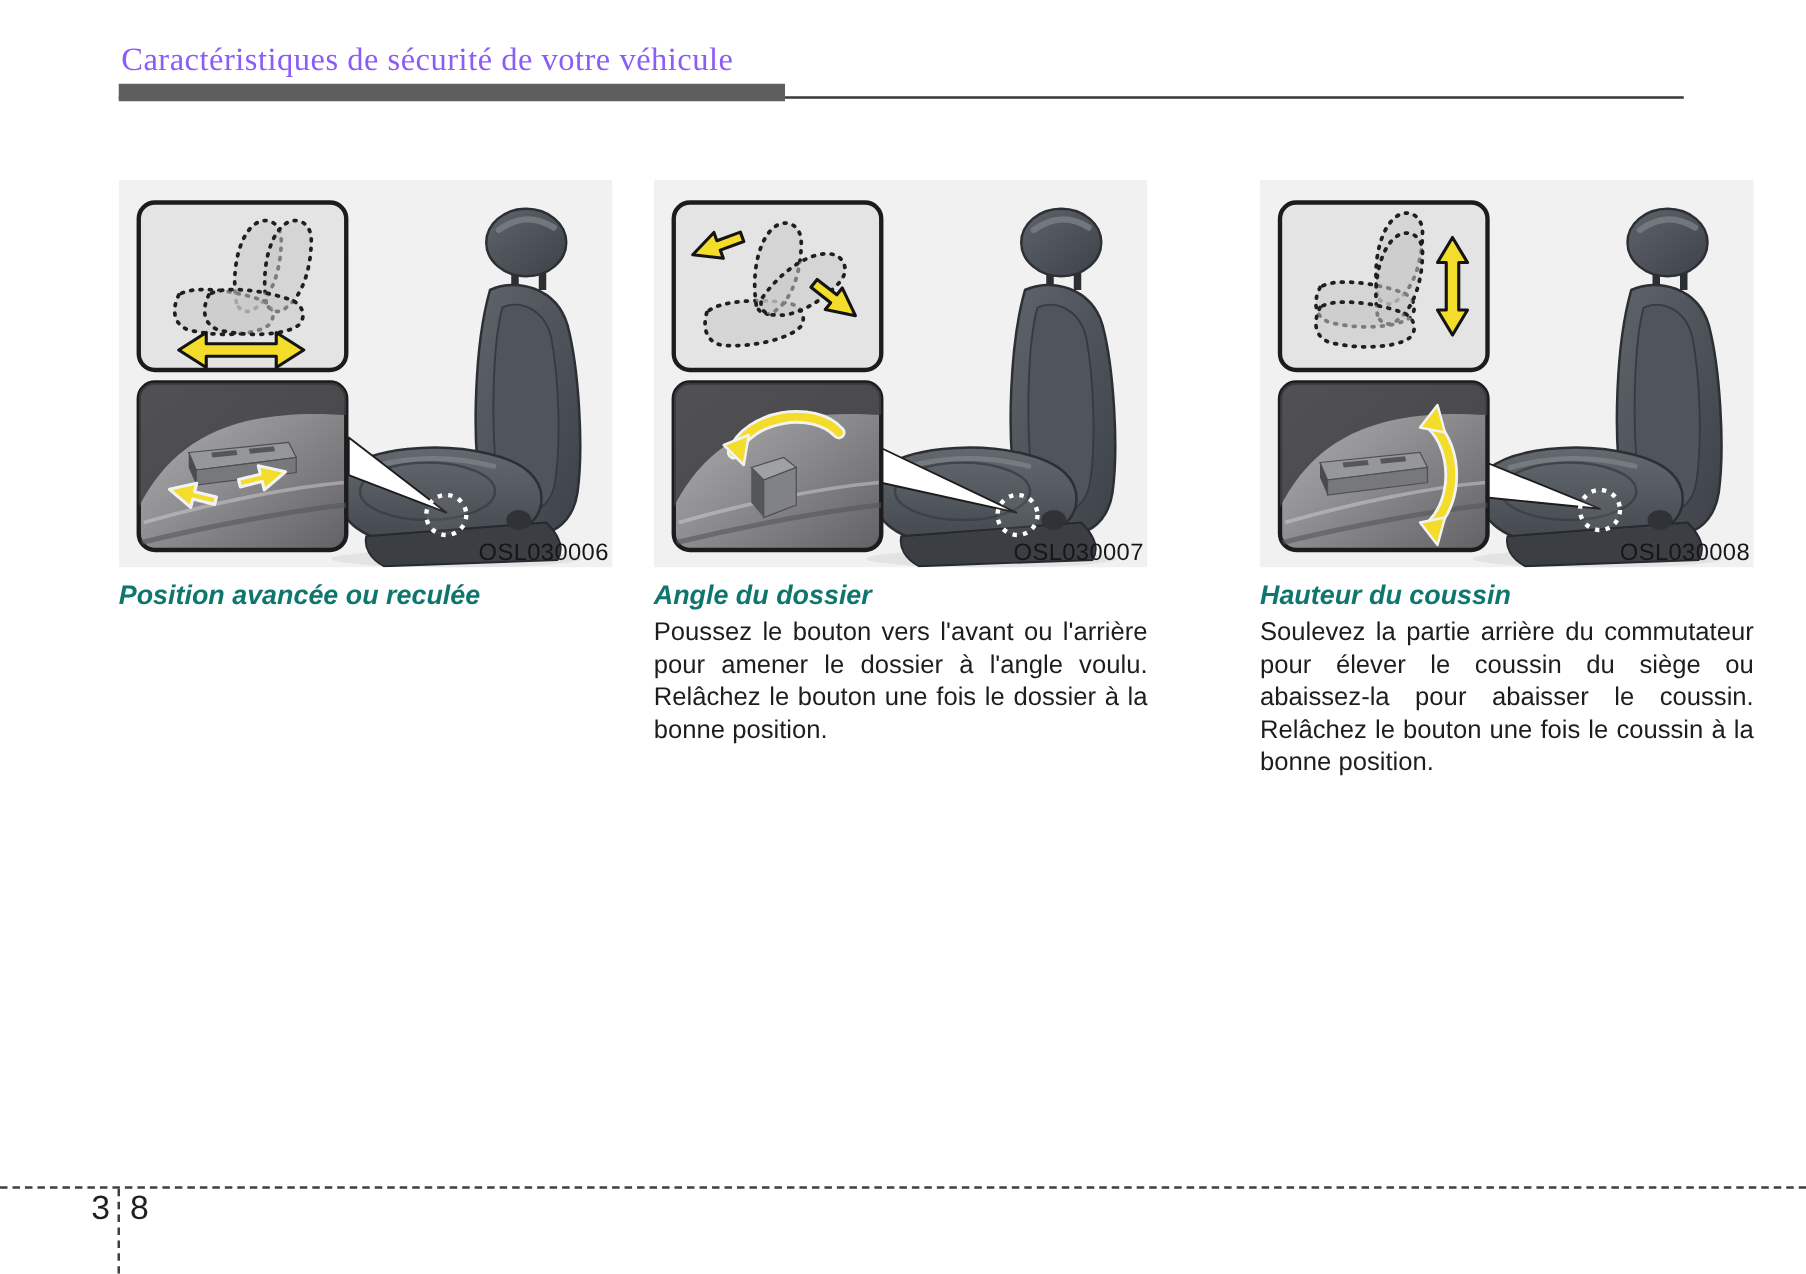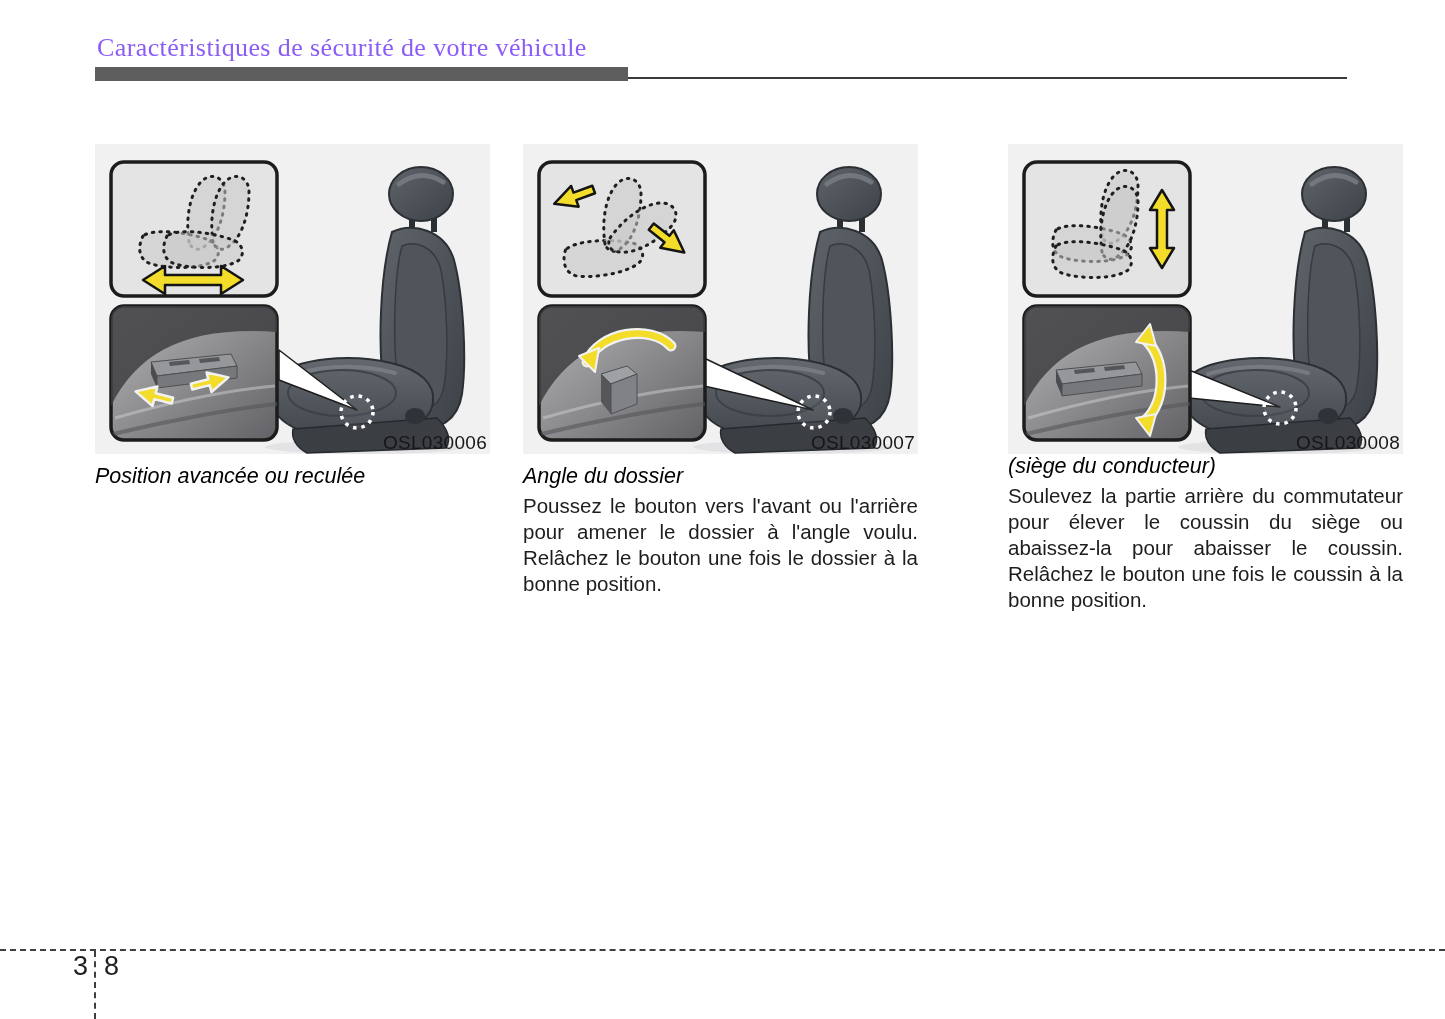--- a/index.html
+++ b/index.html
@@ -18,21 +18,21 @@
   
   .col{position:absolute;top:144px;width:395px;}
   .col.c1{left:95px;} .col.c2{left:523px;} .col.c3{left:1008px;}
   .figure{position:relative;width:395px;height:310px;}
   .fig-label{
     position:absolute;right:3px;bottom:0px;
     font-size:19px;color:#161616;letter-spacing:.3px;
   }
   .col h3{
     margin:10px 0 5px 0;font-size:21.5px;line-height:24px;
-    font-style:italic;font-weight:normal;color:#000000;
+    font-style:italic;font-weight:bold;color:#0f766e;
   }
   .col h3.sub{margin-top:0;}
   .col p{
     margin:2px 0 0 0;font-size:20.5px;line-height:26px;color:#1d1d1d;
     text-align:justify;
   }
   
   .dot{stroke:#1f1f1f;stroke-width:3;stroke-dasharray:1.5 6;stroke-linecap:round;
        fill:#c9c9c9;fill-opacity:.55;stroke-linejoin:round;}
   
@@ -196,20 +196,20 @@
         <g transform="translate(116,22)">
           <path d="M6,12 C26,32 26,72 6,92" fill="none" stroke="#f2f2f2" stroke-width="11" stroke-linecap="round"></path>
           <path d="M6,12 C26,32 26,72 6,92" fill="none" stroke="#f3dc2a" stroke-width="6.5" stroke-linecap="round"></path>
           <polygon points="-4,14 10,-4 16,18" fill="#f3dc2a" stroke="#f2f2f2" stroke-width="2" stroke-linejoin="round"></polygon>
           <polygon points="-4,90 16,86 10,108" fill="#f3dc2a" stroke="#f2f2f2" stroke-width="2" stroke-linejoin="round"></polygon>
         </g>
       </g>
     </svg>
     <div class="fig-label">OSL030008</div>
   </div>
-  <h3 class="sub">(siège du conducteur)</h3>
+  <h3>Hauteur du coussin</h3>
   <p>Soulevez la partie arrière du commutateur pour élever le coussin du siège ou abaissez-la pour abaisser le coussin. Relâchez le bouton une fois le coussin à la bonne position.</p>
 </div>
 
 <div class="foot-h"></div>
 <div class="foot-v"></div>
 <div class="pg-chap">3</div>
 <div class="pg-num">8</div>
 
 </body></html>

